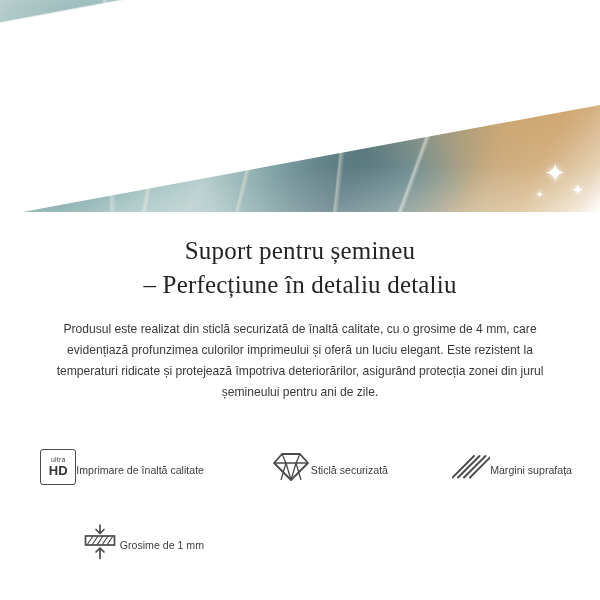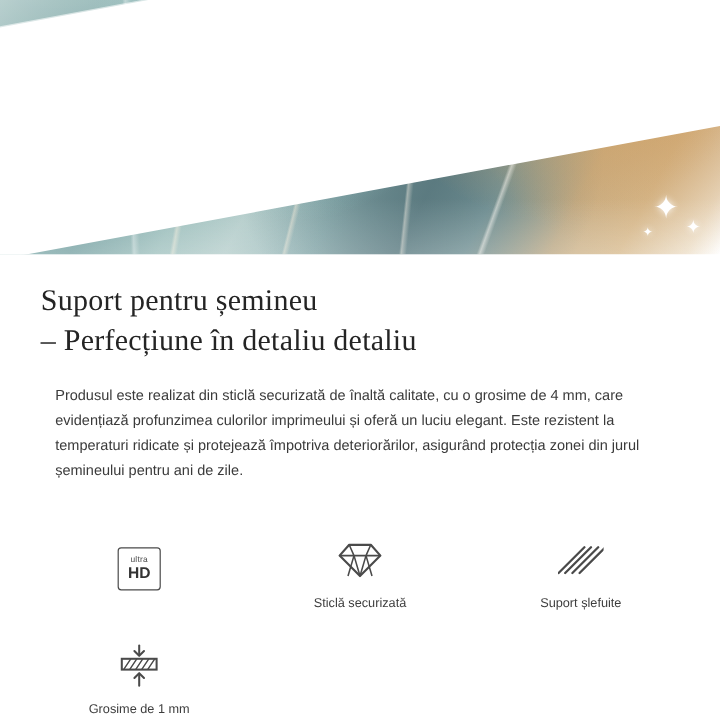--- a/index.html
+++ b/index.html
@@ -109,20 +109,21 @@
     text-shadow: 0 0 6px rgba(255,255,255,0.95);
     user-select: none;
   }
   .sparkle.s1 { right: 34px; top: 160px; font-size: 26px; }
   .sparkle.s2 { right: 16px; top: 182px; font-size: 15px; }
   .sparkle.s3 { right: 56px; top: 190px; font-size: 10px; }
 
   
   .content {
     padding: 22px 34px 0 34px;
+    text-align: center;
   }
   .headline {
     font-family: "Liberation Serif", serif;
     font-size: 25px;
     line-height: 1.34;
     font-weight: 400;
     color: #242424;
     margin: 0 0 18px 0;
     letter-spacing: 0.2px;
   }
@@ -137,23 +138,23 @@
 
   
   .features {
     display: grid;
     grid-template-columns: repeat(3, 1fr);
     row-gap: 6px;
     padding: 22px 24px 0 24px;
   }
   .feature {
     display: flex;
-    flex-direction: column;
+    flex-direction: row;
     align-items: center;
-    justify-content: center;
+    justify-content: flex-end;
     padding: 8px 4px 10px 4px;
   }
   .feature-icon {
     height: 42px;
     display: flex;
     align-items: center;
     justify-content: center;
     margin-bottom: 9px;
   }
   .feature-label {
@@ -214,40 +215,41 @@
   <div class="features">
 
 
     <div class="feature">
       <div class="feature-icon">
         <div class="ultrahd">
           <span class="u1">ultra</span>
           <span class="u2">HD</span>
         </div>
       </div>
+      <div class="feature-label">Imprimare de înaltă calitate</div>
     </div>
 
 
     <div class="feature">
       <div class="feature-icon">
         <svg width="40" height="36" viewBox="0 0 40 36">
           <path d="M11 5h18l8 9-17 17L3 14l8-9z" fill="none" stroke="#4a4a4a" stroke-width="1.8" stroke-linejoin="round"></path>
           <path d="M3 14h34M11 5l4 9-5 17M29 5l-4 9 5 17M15 14h10M20 31l-5-17M20 31l5-17" fill="none" stroke="#4a4a4a" stroke-width="1.3" stroke-linejoin="round"></path>
         </svg>
       </div>
       <div class="feature-label">Sticlă securizată</div>
     </div>
 
     <div class="feature">
       <div class="feature-icon">
         <svg width="38" height="34" viewBox="0 0 38 34">
           <path d="M6 27.5 27.5 6M12 27.5 33.5 6M18 27.5 39.5 6M0.5 27.5 22 6" stroke="#4a4a4a" stroke-width="1.9" stroke-linecap="round" fill="none"></path>
         </svg>
       </div>
-      <div class="feature-label">Suport șlefuite</div>
+      <div class="feature-label">Margini suprafața</div>
     </div>
 
     <div class="feature">
       <div class="feature-icon">
         <svg width="40" height="38" viewBox="0 0 40 38">
           <path d="M20 2v7.5" stroke="#4a4a4a" stroke-width="1.7" stroke-linecap="round" fill="none"></path>
           <path d="M16 6.5l4 4 4-4" fill="none" stroke="#4a4a4a" stroke-width="1.7" stroke-linecap="round" stroke-linejoin="round"></path>
           <rect x="5.5" y="13" width="29" height="9" fill="none" stroke="#4a4a4a" stroke-width="1.7"></rect>
           <path d="M7 22l6-9M12 22l6-9M17 22l6-9M22 22l6-9M27 22l6-9" stroke="#4a4a4a" stroke-width="1.2" fill="none"></path>
           <path d="M20 35.5V26" stroke="#4a4a4a" stroke-width="1.7" stroke-linecap="round" fill="none"></path>

